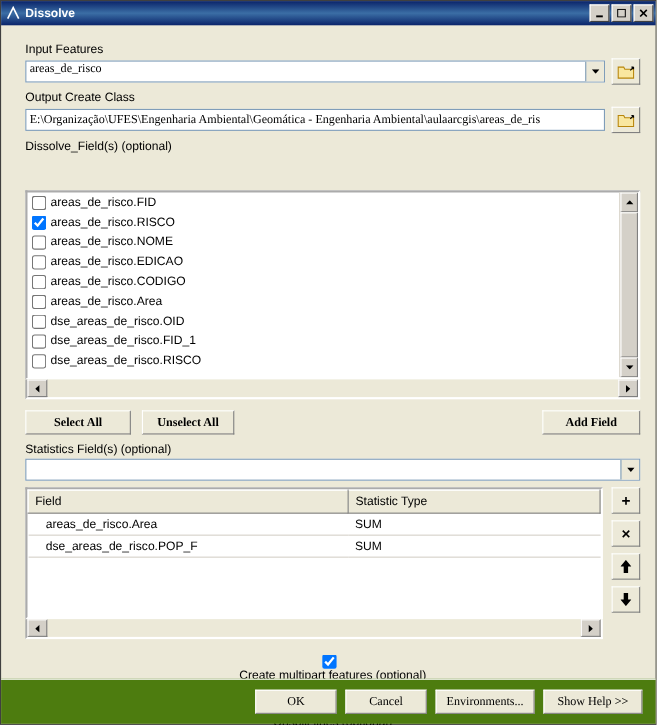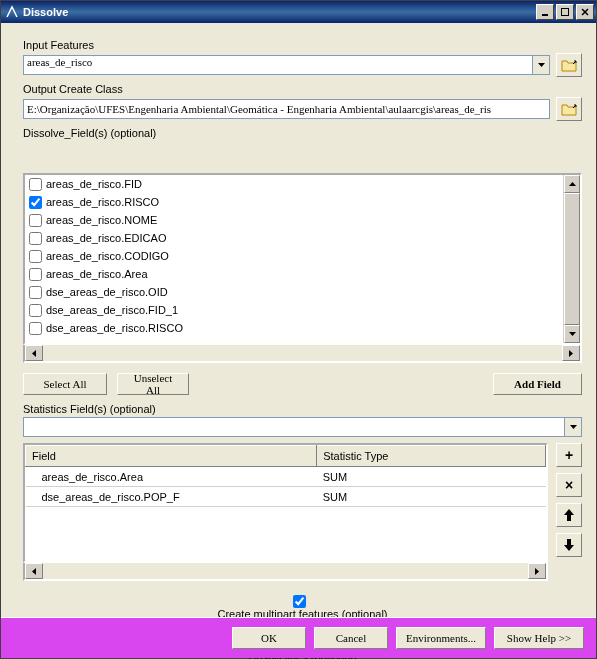--- a/index.html
+++ b/index.html
@@ -28,21 +28,21 @@
 .statstable{flex:1;border:2px inset #fff;background:#fff;box-sizing:border-box;}
 .tbl{width:100%;border-collapse:collapse;table-layout:fixed;}
 .tbl th{background:#ece9d8;border:1px solid #fff;border-right-color:#808080;border-bottom-color:#808080;font-weight:normal;text-align:left;padding:2px 6px;height:16px;}
 .tbl td{border-bottom:1px solid #d4d0c8;padding:2px 6px;height:15px;}
 .tbl col.c1{width:56%;}
 .tbl col.c2{width:44%;}
 .sidebtns{display:flex;flex-direction:column;margin-left:8px;gap:6px;}
 .sidebtn{width:24px;height:22px;border:1px solid #fff;border-right-color:#808080;border-bottom-color:#808080;background:#ece9d8;display:flex;align-items:center;justify-content:center;font-size:14px;font-weight:bold;}
 .chkrow{display:flex;align-items:center;margin-top:14px;flex-direction:column;}
 .chkrow input{margin:0 6px 0 0;}
-.footer{position:absolute;bottom:0;left:0;right:0;height:40px;border-top:1px solid #fff;display:flex;align-items:center;justify-content:flex-end;padding:0 12px;gap:8px;background:#d946ef;}
+.footer{position:absolute;bottom:0;left:0;right:0;height:40px;border-top:1px solid #fff;display:flex;align-items:center;justify-content:flex-end;padding:0 12px;gap:8px;background:#4d7c0f;}
 .footer .btn{min-width:74px;justify-content:center;}
 .vscroll{width:16px;background:#ece9d8;border-left:1px solid #d4d0c8;display:flex;flex-direction:column;}
 .vscroll .arr{height:16px;background:#d4d0c8;border:1px solid #fff;border-right-color:#808080;border-bottom-color:#808080;display:flex;align-items:center;justify-content:center;}
 .vscroll .thumb{flex:1;background:#d4d0c8;border:1px solid #fff;border-right-color:#808080;border-bottom-color:#808080;margin:0;}
 svg{display:block;}
 </style>
 </head>
 <body>
 
 <div class="window">
@@ -170,22 +170,22 @@
           <div class="arr">
               <svg width="4" height="7">
                 <path d="M0 0V7L4 3.5Z" fill="#000"></path>
               </svg>
             </div>
         </div>
       </div>
     </div>
 
     <div class="btnrow">
-      <button class="btn" style="width:84px;">Select All</button>
-      <button class="btn" style="width:72px;margin-left:10px;">Unselect All</button>
+      <button class="btn" style="width:96px;font-weight:bold;">Select All</button>
+      <button class="btn" style="width:84px;margin-left:10px;font-weight:bold;">Unselect All</button>
       <div style="flex:1;"></div>
       <button class="btn" style="width:89px;font-weight:bold;">Add Field</button>
     </div>
 
     <div class="label" style="margin-top:8px;">Statistics Field(s) (optional)</div>
     <div class="combo">
       <span class="txt"></span>
       <span class="dd">
           <svg width="7" height="4">
             <path d="M0 0H7L3.5 4Z" fill="#000"></path>

